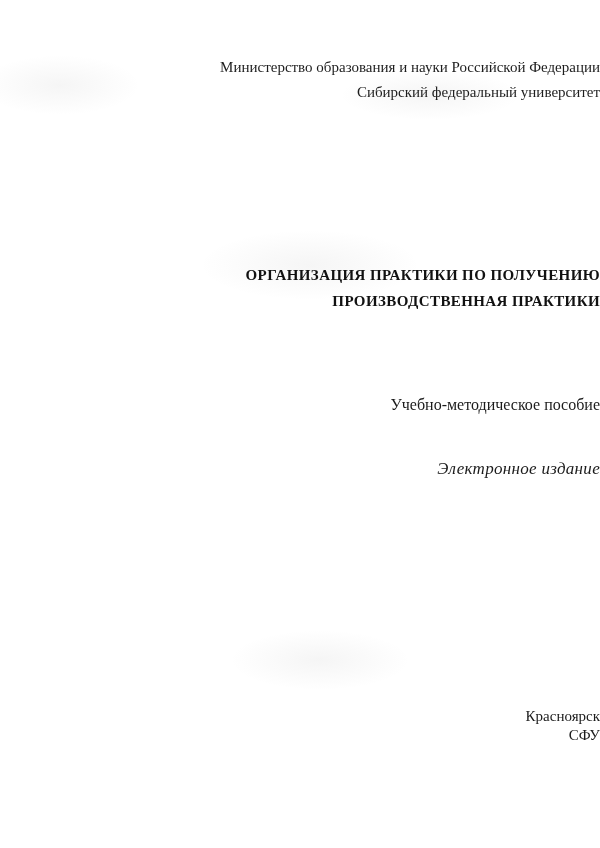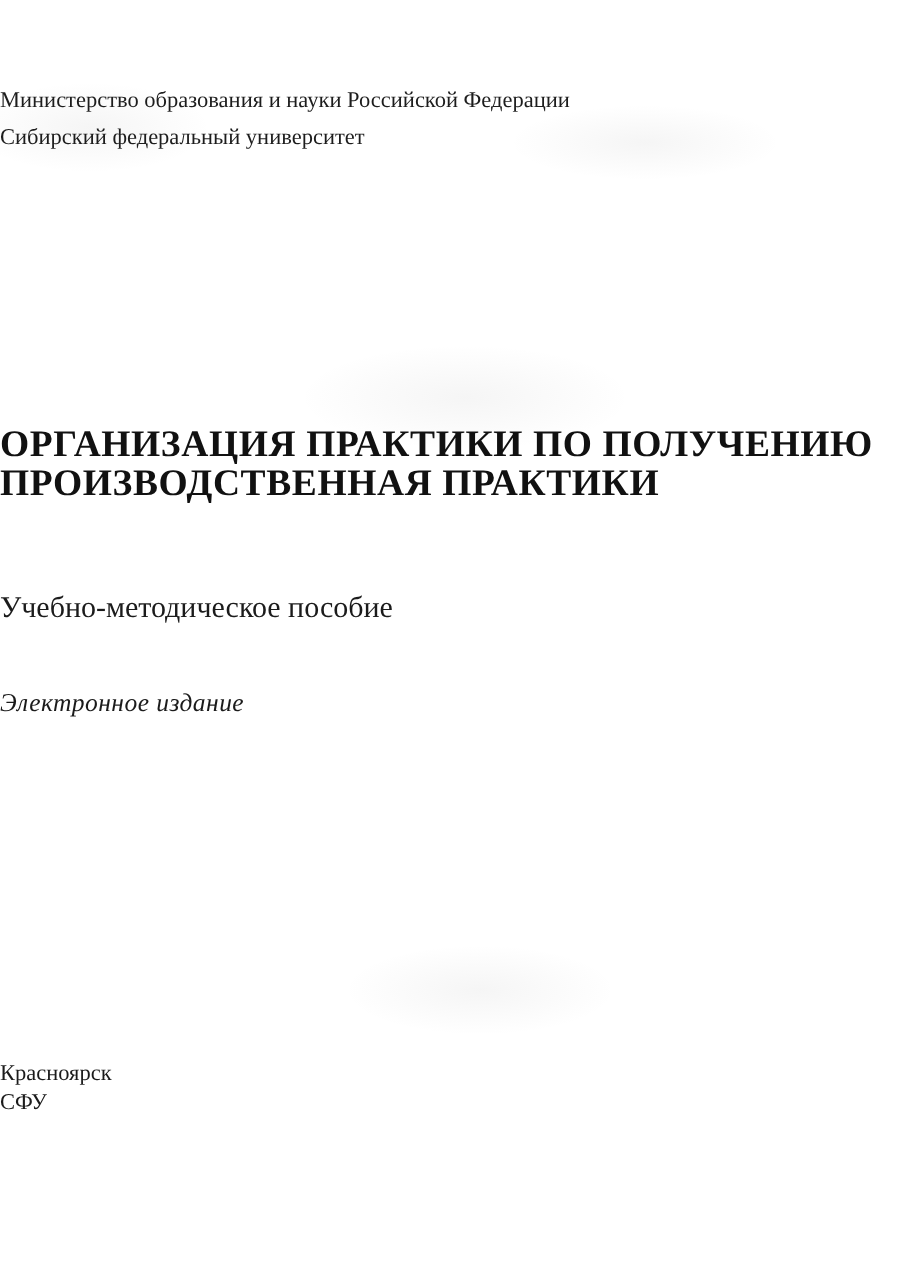--- a/index.html
+++ b/index.html
@@ -29,42 +29,42 @@
   }
   .artifact.a1 { left: -20px; top: 55px;  width: 160px; height: 60px; }
   .artifact.a2 { left: 340px; top: 70px;  width: 180px; height: 50px; }
   .artifact.a3 { left: 200px; top: 230px; width: 220px; height: 70px; }
   .artifact.a4 { left: 230px; top: 630px; width: 180px; height: 60px; }
 
   .centered-block {
     position: absolute;
     left: 0;
     width: 100%;
-    text-align: left;
+    text-align: right;
   }
 
   .header {
     top: 55px;
     font-size: 15px;
     line-height: 25px;
     color: #1d1d1d;
   }
 
   .doc-title {
-    top: 284px;
+    top: 262px;
     font-weight: bold;
-    font-size: 25px;
+    font-size: 15px;
     line-height: 26px;
     letter-spacing: 0.4px;
     color: #111111;
   }
 
   .subtitle {
     top: 393px;
-    font-size: 20px;
+    font-size: 16px;
     line-height: 24px;
   }
 
   .edition {
     top: 457px;
     font-style: italic;
     font-size: 17px;
     line-height: 24px;
     letter-spacing: 0.3px;
   }

